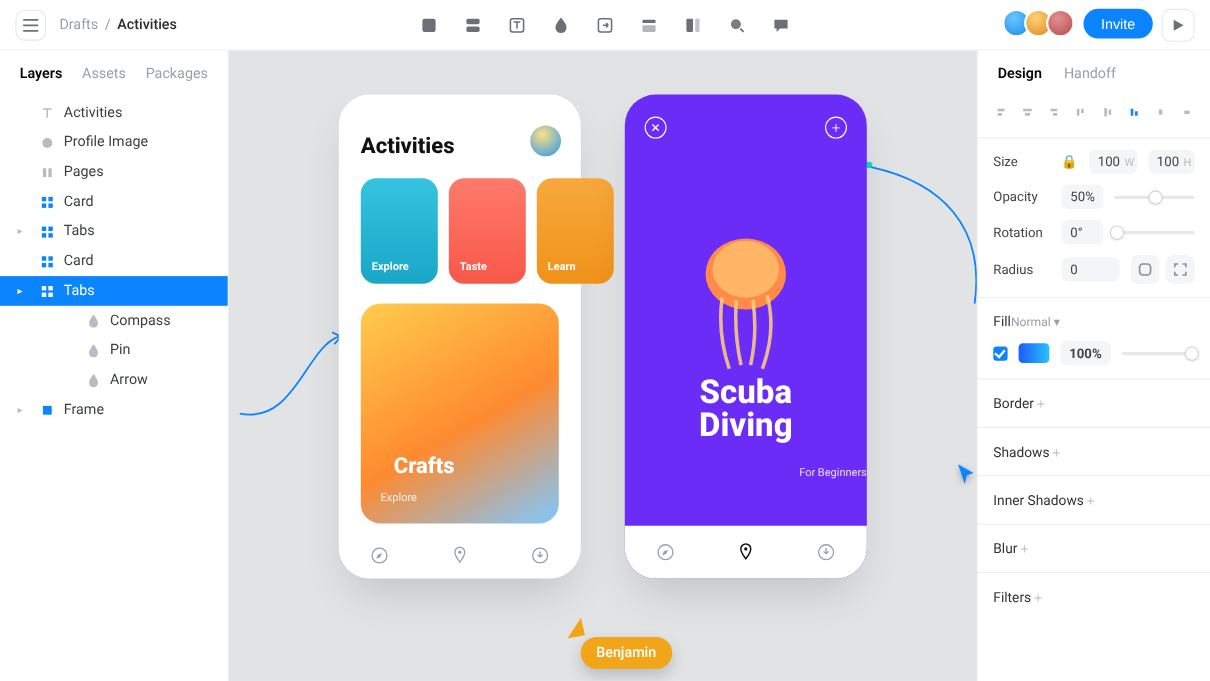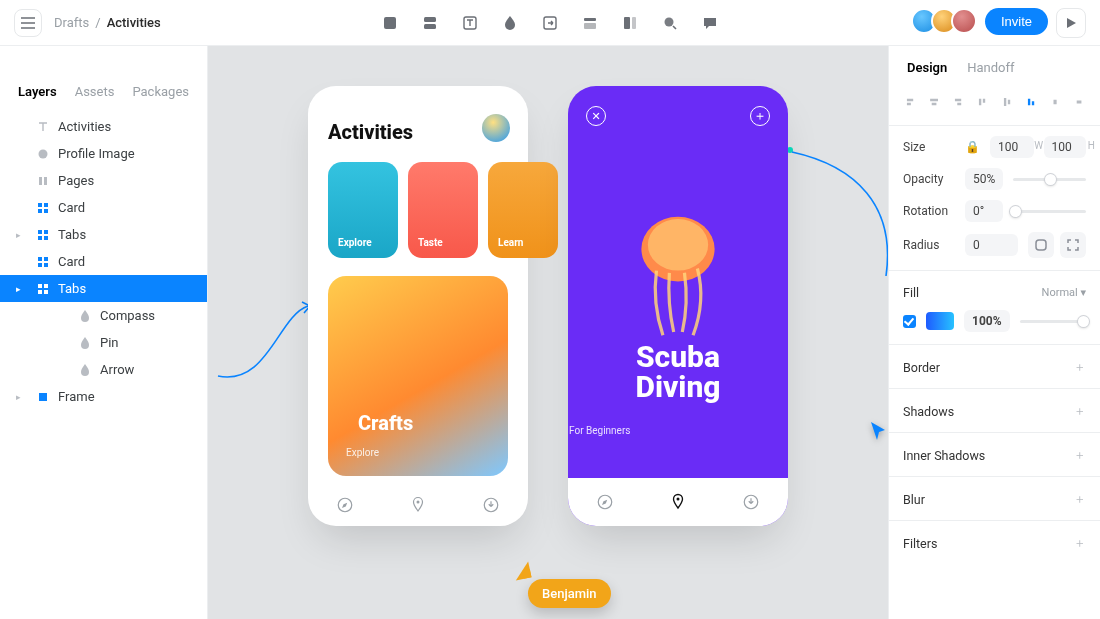--- a/index.html
+++ b/index.html
@@ -26,21 +26,21 @@
   .avatars .avatar { margin-left:-6px; }
   .av1 { background: radial-gradient(circle at 40% 30%, #68c7ff, #1b8de3); }
   .av2 { background: radial-gradient(circle at 40% 30%, #ffd27a, #d98a1a); }
   .av3 { background: radial-gradient(circle at 40% 30%, #e28f8f, #b84d4d); }
   .invite-btn { background:var(--blue-accent); color:#fff; border:none; border-radius:16px; padding:6px 16px; font-size:13px; font-weight:500; cursor:pointer;}
   .play-btn { width:30px; height:30px; border-radius:8px; border:1px solid #e6e8ea; display:flex; align-items:center; justify-content:center; color:#6b6f76; cursor:pointer;}
   
   .main { display:flex; height:573px; }
   .left-panel { width:208px; border-right:1px solid var(--border); background:#fff; }
   .tabs { display:flex; gap:18px; padding:14px 18px 10px 18px; font-size:13px; }
-  .tabs .tab { color:var(--text-dim); cursor:pointer;margin-top:24px;}
+  .tabs .tab { color:var(--text-dim); cursor:pointer;}
   .tabs .tab.active { color:#000; font-weight:600; }
   .layer-tree { padding:4px 0; }
   .layer-item { display:flex; align-items:center; gap:8px; padding:6px 18px 6px 36px; font-size:13px; color:#3c4043; cursor:pointer; position:relative;}
   .layer-item.depth1 { padding-left:36px;}
   .layer-item.depth2 { padding-left:50px;margin-left:28px;}
   .layer-item.sel { background:var(--blue-accent); color:#fff;}
   .layer-item .caret { position:absolute; left:16px; font-size:9px; color:#b8bcc2;}
   .layer-item.sel .caret { color:#fff;}
   .li-ico { width:14px; height:14px; display:flex; align-items:center; justify-content:center; color:#b8bcc2; flex-shrink:0;}
   .li-ico.blue { color:var(--blue-accent);}
@@ -59,50 +59,50 @@
   .p1-card.c3 { background:linear-gradient(#ff7a6b,#f8584a);}
   .p1-big { position:absolute; left:20px; top:190px; width:180px; height:200px; border-radius:18px; background:linear-gradient(150deg,#ffcc4d 0%, #ff8a30 55%, #7ec8ff 100%); color:#fff; display:flex; flex-direction:column; justify-content:flex-end; padding:18px;}
   .p1-big h3{margin:12px; font-size:20px; font-weight:800;}
   .p1-big span{font-size:10px; opacity:.85;}
   .p1-nav { position:absolute; bottom:12px; left:0; right:0; display:flex; justify-content:space-around; color:#9aa0a6;}
   .p1-nav svg{width:18px;height:18px;}
   .phone2 .p2-close { position:absolute; left:18px; top:20px; width:20px; height:20px; border:1.5px solid #fff; border-radius:50%; display:flex; align-items:center; justify-content:center; color:#fff; font-size:11px;}
   .phone2 .p2-add { position:absolute; right:18px; top:20px; width:20px; height:20px; border:1.5px solid #fff; border-radius:50%; display:flex; align-items:center; justify-content:center; color:#fff; font-size:13px;}
   .jelly { position:absolute; left:50%; top:120px; transform:translateX(-50%); width:110px; height:140px; }
   .p2-title { position:absolute; left:0; right:0; bottom:124px; text-align:center; color:#fff; font-size:30px; line-height:1; font-weight:800;}
-  .p2-sub { position:absolute; left:1px; right:0; bottom:90px; text-align:left; color:#fff; font-size:10px; opacity:.85;}
+  .p2-sub { position:absolute; left:1px; right:0; bottom:90px; text-align:right; color:#fff; font-size:10px; opacity:.85;}
   .p2-nav { position:absolute; bottom:0; left:0; right:0; height:48px; background:#fff; border-radius:0 0 28px 28px; display:flex; align-items:center; justify-content:space-around; color:#9aa0a6;}
   .p2-nav svg{width:18px;height:18px;}
   .p2-nav .active { color:#111;}
   .cursor-pill { position:absolute; border-radius:18px; color:#fff; font-size:13px; font-weight:500; padding:7px 14px; display:flex; align-items:center; box-shadow:0 6px 14px rgba(0,0,0,.18);}
   .benjamin { left:320px; top:533px; background:#f2a519;}
   .benjamin::before { content:""; position:absolute; left:-14px; top:-16px; width:0; height:0; border:8px solid transparent; border-bottom-color:#f2a519; border-right-color:#f2a519; transform:rotate(-12deg);}
   .emily-c { position:absolute; left:662px; top:375px; }
   .emily-c svg { filter:drop-shadow(0 2px 3px rgba(0,0,0,.3));}
   .arrow-path { stroke:#0a84ff; stroke-width:1.6; fill:none;}
   .arrow-svg { position:absolute; pointer-events:none;}
   
   .right-panel { width:212px; border-left:1px solid var(--border); background:#fff; padding-bottom:20px;}
   .rp-tabs { display:flex; gap:20px; padding:14px 18px 10px 18px;}
   .rp-tabs .tab{color:var(--text-dim); cursor:pointer;}
   .rp-tabs .tab.active{color:#000; font-weight:600;}
   .align-row { display:flex; gap:10px; padding:8px 14px 14px 14px; border-bottom:1px solid var(--border);}
   .align-row .ai { width:18px; height:18px; color:#b8bcc2; cursor:pointer;}
   .align-row .ai.active { color:var(--blue-accent);}
   .prop-row { display:flex; align-items:center; padding:10px 14px 0 14px; gap:10px; font-size:12px;}
   .prop-row .label { flex:0 0 52px; color:#444;}
-  .field { background:#f4f5f7; border-radius:6px; padding:4px 8px; font-size:12px; color:#444; min-width:38px; text-align:left; display:flex; align-items:flex-start; gap:16px;}
+  .field { background:#f4f5f7; border-radius:6px; padding:4px 8px; font-size:12px; color:#444; min-width:38px; text-align:left; display:flex; align-items:flex-end; gap:4px;}
   .field .unit { color:#b8bcc2; font-size:10px;}
   .lock { color:#b8bcc2; font-size:12px;}
   .slider { flex:1; height:3px; background:#e6e8ea; border-radius:2px; position:relative;}
   .slider .fill { height:100%; background:var(--blue-accent); border-radius:2px;}
   .slider .knob { position:absolute; top:-4px; width:11px; height:11px; background:#fff; border-radius:50%; box-shadow:0 0 0 1px #d0d3d8, 0 1px 3px rgba(0,0,0,.2);}
   .radius-icons { display:flex; gap:6px;}
   .radius-icons .rb { width:26px; height:26px; border-radius:6px; background:#f4f5f7; display:flex; align-items:center; justify-content:center; color:#8a8f98; cursor:pointer;}
-  .section-row { display:flex; align-items:center; justify-content:space-between; padding:14px 14px 0 14px; font-size:12.5px; color:#333;}
+  .section-row { display:flex; align-items:center; justify-content:flex-start; padding:14px 14px 0 14px; font-size:12.5px; color:#333;}
   .section-row .plus { color:#b8bcc2; cursor:pointer;}
   .fill-row { display:flex; align-items:center; gap:10px; padding:10px 14px 0 14px;font-weight:bold;}
   .chk { width:13px; height:13px; border-radius:3px; background:var(--blue-accent); position:relative;}
   .chk::after{content:""; position:absolute; left:3px; top:1px; width:4px; height:7px; border:solid #fff; border-width:0 2px 2px 0; transform:rotate(40deg);}
   .swatch { width:28px; height:18px; border-radius:4px; background:linear-gradient(90deg,#1e5bff,#27c2ff);}
   .normal { font-size:11px; color:var(--text-dim);}
   .hr { border-top:1px solid var(--border); margin:12px 0 0 0;}
   svg { display:block; }
 </style>
 </head>

